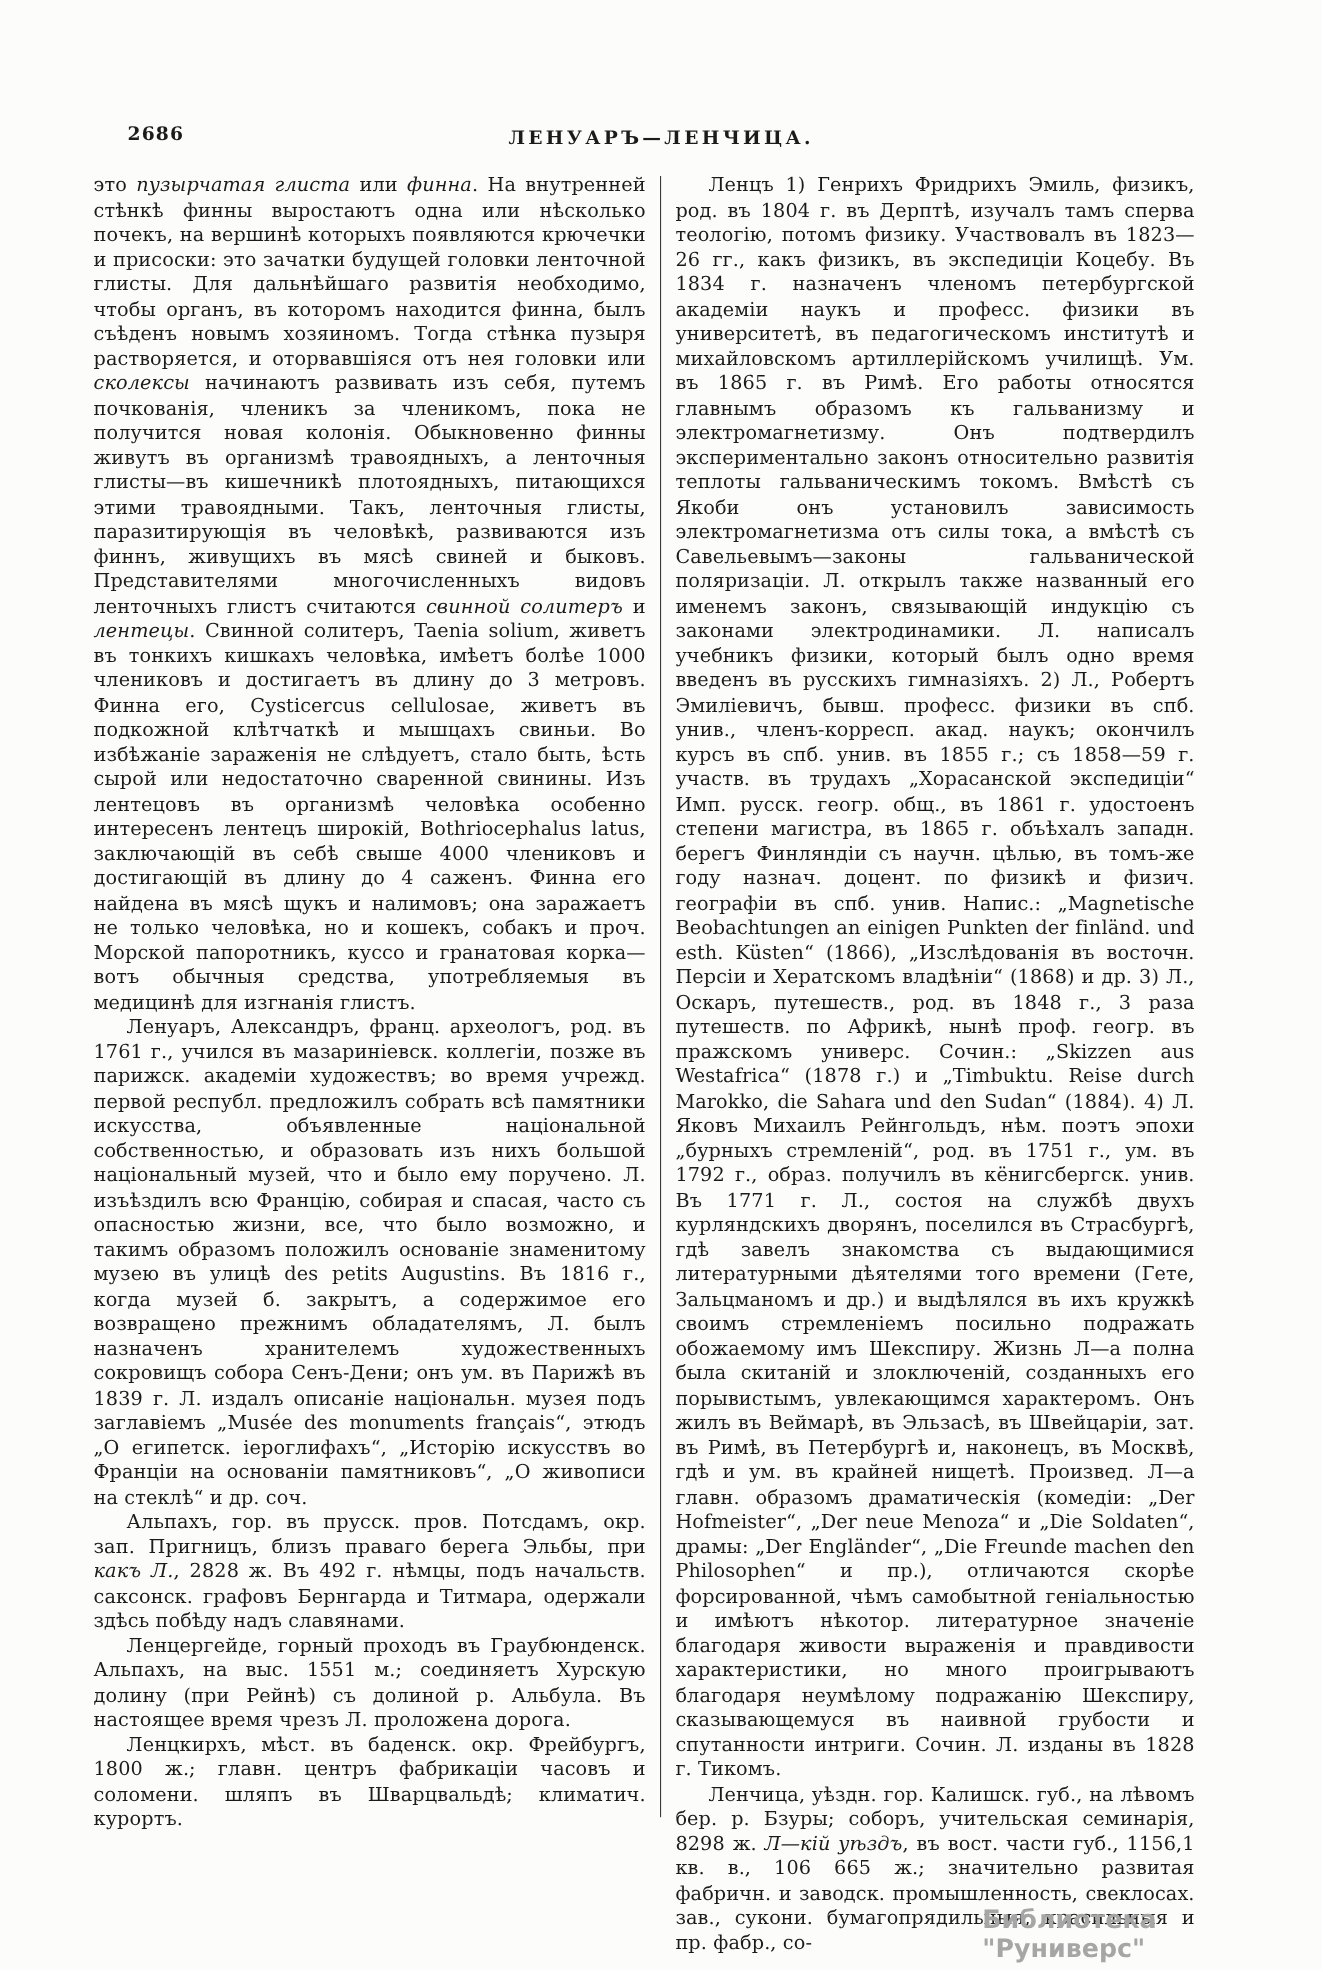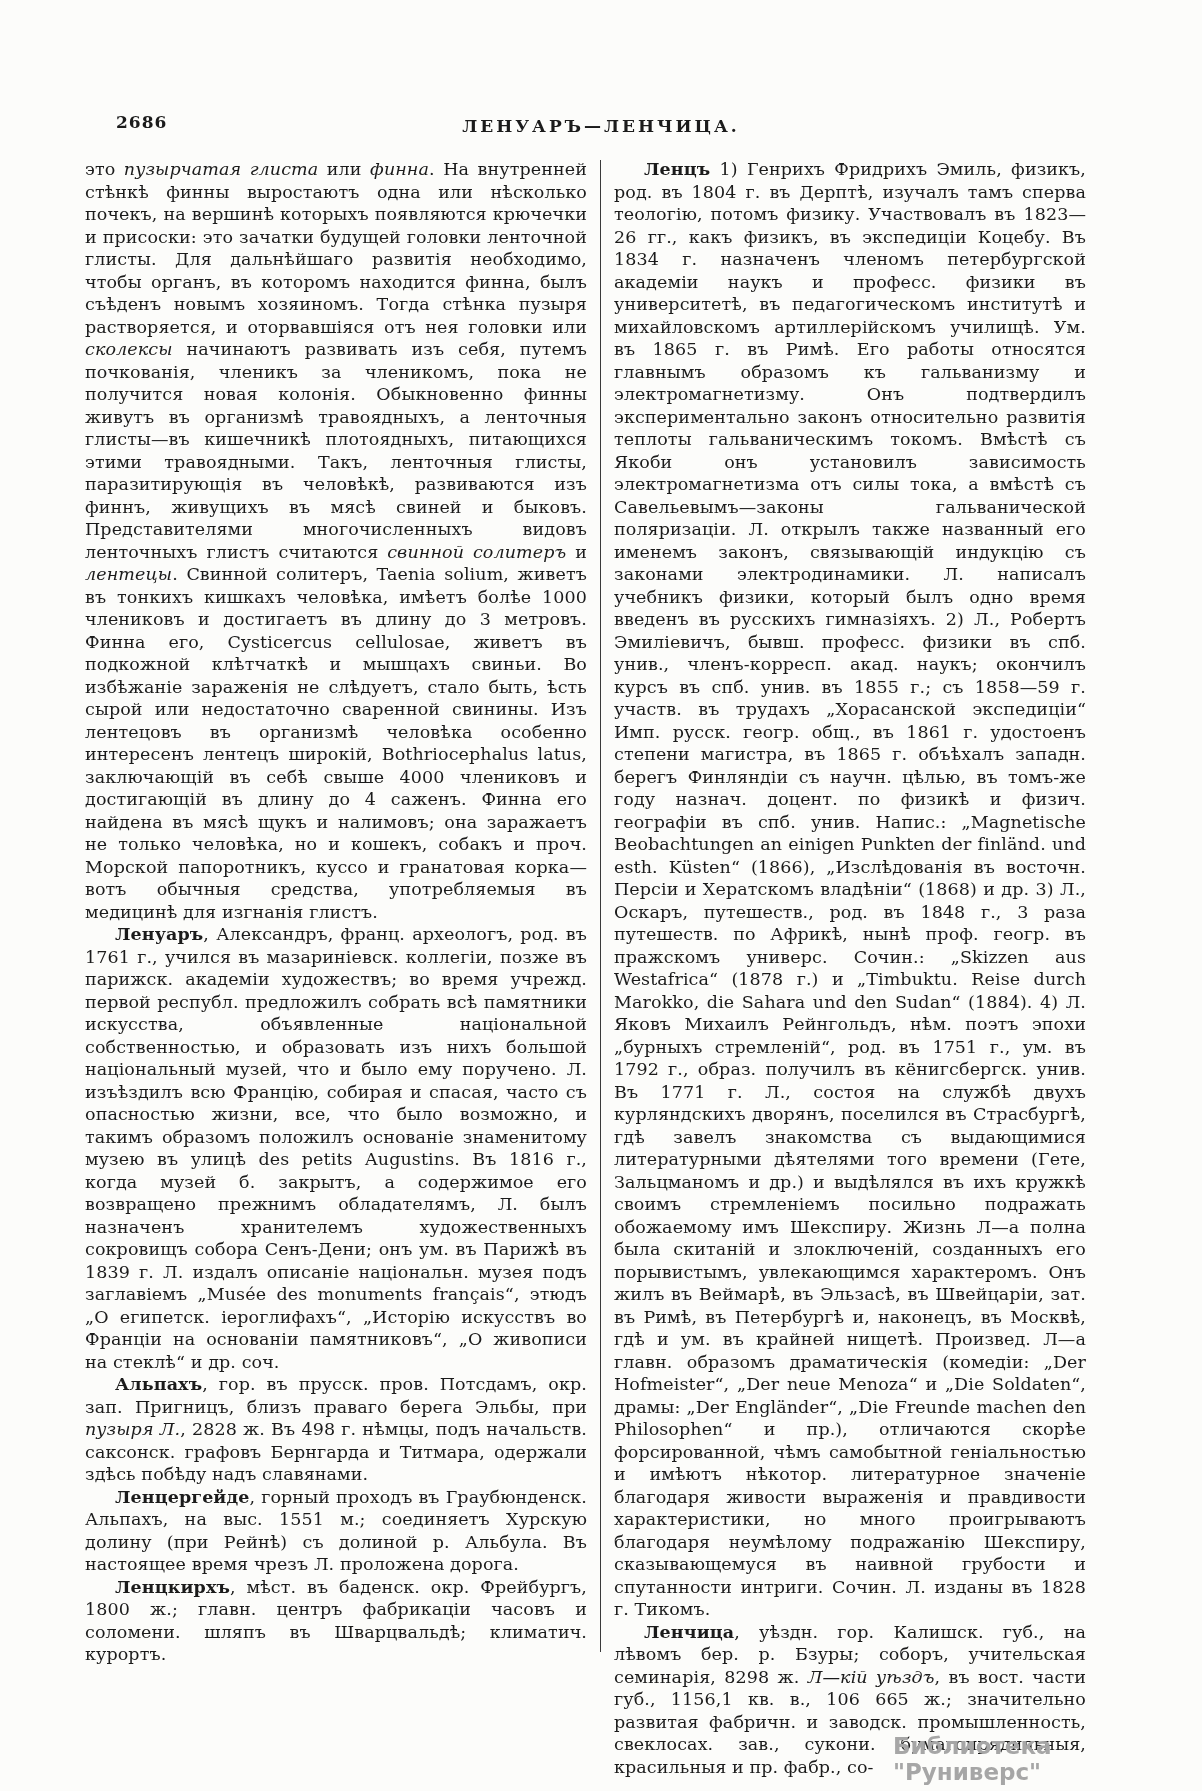--- a/index.html
+++ b/index.html
@@ -28,40 +28,40 @@
   }
   .col-left  { left:85px;  width:502px; }
   .col-right { left:614px; width:472px; }
   .column-divider {
     position:absolute; left:600px; top:160px;
     width:1px; height:1492px;
     background:#3a3a3a;
   }
   p.para { margin:0; padding:0; }
   p.para.indent { text-indent:30px; }
-  .bold   { font-weight:bold; }
+  .bold   { font-weight:normal; }
   .italic { font-style:italic; }
   .normal { }
   .watermark {
     position:absolute; left:893px; top:1733px;
     font-family:"DejaVu Sans", sans-serif;
     font-size:23px; font-weight:bold;
     color:#a6a6a6;
   }
 </style>
 </head>
 <body>
 
 <div class="page-number">2686</div>
 <div class="running-head">ЛЕНУАРЪ—ЛЕНЧИЦА.</div>
 
 <div class="column col-left">
     <p class="para"><span class="normal">это </span><span class="italic">пузырчатая глиста</span><span class="normal"> или </span><span class="italic">финна</span><span class="normal">. На внутренней стѣнкѣ финны выростаютъ одна или нѣсколько почекъ, на вершинѣ которыхъ появляются крючечки и присоски: это зачатки будущей головки ленточной глисты. Для дальнѣйшаго развитія необходимо, чтобы органъ, въ которомъ находится финна, былъ съѣденъ новымъ хозяиномъ. Тогда стѣнка пузыря растворяется, и оторвавшіяся отъ нея головки или </span><span class="italic">сколексы</span><span class="normal"> начинаютъ развивать изъ себя, путемъ почкованія, членикъ за членикомъ, пока не получится новая колонія. Обыкновенно финны живутъ въ организмѣ травоядныхъ, а ленточныя глисты—въ кишечникѣ плотоядныхъ, питающихся этими травоядными. Такъ, ленточныя глисты, паразитирующія въ человѣкѣ, развиваются изъ финнъ, живущихъ въ мясѣ свиней и быковъ. Представителями многочисленныхъ видовъ ленточныхъ глистъ считаются </span><span class="italic">свинной солитеръ</span><span class="normal"> и </span><span class="italic">лентецы</span><span class="normal">. Свинной солитеръ, Taenia solium, живетъ въ тонкихъ кишкахъ человѣка, имѣетъ болѣе 1000 члениковъ и достигаетъ въ длину до 3 метровъ. Финна его, Cysticercus cellulosae, живетъ въ подкожной клѣтчаткѣ и мышцахъ свиньи. Во избѣжаніе зараженія не слѣдуетъ, стало быть, ѣсть сырой или недостаточно сваренной свинины. Изъ лентецовъ въ организмѣ человѣка особенно интересенъ лентецъ широкій, Bothriocephalus latus, заключающій въ себѣ свыше 4000 члениковъ и достигающій въ длину до 4 саженъ. Финна его найдена въ мясѣ щукъ и налимовъ; она заражаетъ не только человѣка, но и кошекъ, собакъ и проч. Морской папоротникъ, куссо и гранатовая корка—вотъ обычныя средства, употребляемыя въ медицинѣ для изгнанія глистъ.</span></p>
     <p class="para indent"><span class="bold">Ленуаръ</span><span class="normal">, Александръ, франц. археологъ, род. въ 1761 г., учился въ мазариніевск. коллегіи, позже въ парижск. академіи художествъ; во время учрежд. первой республ. предложилъ собрать всѣ памятники искусства, объявленные національной собственностью, и образовать изъ нихъ большой національный музей, что и было ему поручено. Л. изъѣздилъ всю Францію, собирая и спасая, часто съ опасностью жизни, все, что было возможно, и такимъ образомъ положилъ основаніе знаменитому музею въ улицѣ des petits Augustins. Въ 1816 г., когда музей б. закрытъ, а содержимое его возвращено прежнимъ обладателямъ, Л. былъ назначенъ хранителемъ художественныхъ сокровищъ собора Сенъ-Дени; онъ ум. въ Парижѣ въ 1839 г. Л. издалъ описаніе національн. музея подъ заглавіемъ „Musée des monuments français“, этюдъ „О египетск. іероглифахъ“, „Исторію искусствъ во Франціи на основаніи памятниковъ“, „О живописи на стеклѣ“ и др. соч.</span></p>
-    <p class="para indent"><span class="bold">Альпахъ</span><span class="normal">, гор. въ прусск. пров. Потсдамъ, окр. зап. Пригницъ, близъ праваго берега Эльбы, при </span><span class="italic">пузыря Л.</span><span class="normal">, 2828 ж. Въ 498 г. нѣмцы, подъ начальств. саксонск. графовъ Бернгарда и Титмара, одержали здѣсь побѣду надъ славянами.</span></p>
+    <p class="para indent"><span class="bold">Альпахъ</span><span class="normal">, гор. въ прусск. пров. Потсдамъ, окр. зап. Пригницъ, близъ праваго берега Эльбы, при </span><span class="italic">какъ Л.</span><span class="normal">, 2828 ж. Въ 492 г. нѣмцы, подъ начальств. саксонск. графовъ Бернгарда и Титмара, одержали здѣсь побѣду надъ славянами.</span></p>
     <p class="para indent"><span class="bold">Ленцергейде</span><span class="normal">, горный проходъ въ Граубюнденск. Альпахъ, на выс. 1551 м.; соединяетъ Хурскую долину (при Рейнѣ) съ долиной р. Альбула. Въ настоящее время чрезъ Л. проложена дорога.</span></p>
     <p class="para indent"><span class="bold">Ленцкирхъ</span><span class="normal">, мѣст. въ баденск. окр. Фрейбургъ, 1800 ж.; главн. центръ фабрикаціи часовъ и соломени. шляпъ въ Шварцвальдѣ; климатич. курортъ.</span></p>
   </div>
 <div class="column-divider"></div>
 <div class="column col-right">
     <p class="para indent"><span class="bold">Ленцъ</span><span class="normal"> 1) Генрихъ Фридрихъ Эмиль, физикъ, род. въ 1804 г. въ Дерптѣ, изучалъ тамъ сперва теологію, потомъ физику. Участвовалъ въ 1823—26 гг., какъ физикъ, въ экспедиціи Коцебу. Въ 1834 г. назначенъ членомъ петербургской академіи наукъ и професс. физики въ университетѣ, въ педагогическомъ институтѣ и михайловскомъ артиллерійскомъ училищѣ. Ум. въ 1865 г. въ Римѣ. Его работы относятся главнымъ образомъ къ гальванизму и электромагнетизму. Онъ подтвердилъ экспериментально законъ относительно развитія теплоты гальваническимъ токомъ. Вмѣстѣ съ Якоби онъ установилъ зависимость электромагнетизма отъ силы тока, а вмѣстѣ съ Савельевымъ—законы гальванической поляризаціи. Л. открылъ также названный его именемъ законъ, связывающій индукцію съ законами электродинамики. Л. написалъ учебникъ физики, который былъ одно время введенъ въ русскихъ гимназіяхъ. 2) Л., Робертъ Эмиліевичъ, бывш. професс. физики въ спб. унив., членъ-корресп. акад. наукъ; окончилъ курсъ въ спб. унив. въ 1855 г.; съ 1858—59 г. участв. въ трудахъ „Хорасанской экспедиціи“ Имп. русск. геогр. общ., въ 1861 г. удостоенъ степени магистра, въ 1865 г. объѣхалъ западн. берегъ Финляндіи съ научн. цѣлью, въ томъ-же году назнач. доцент. по физикѣ и физич. географіи въ спб. унив. Напис.: „Magnetische Beobachtungen an einigen Punkten der finländ. und esth. Küsten“ (1866), „Изслѣдованія въ восточн. Персіи и Хератскомъ владѣніи“ (1868) и др. 3) Л., Оскаръ, путешеств., род. въ 1848 г., 3 раза путешеств. по Африкѣ, нынѣ проф. геогр. въ пражскомъ универс. Сочин.: „Skizzen aus Westafrica“ (1878 г.) и „Timbuktu. Reise durch Marokko, die Sahara und den Sudan“ (1884). 4) Л. Яковъ Михаилъ Рейнгольдъ, нѣм. поэтъ эпохи „бурныхъ стремленій“, род. въ 1751 г., ум. въ 1792 г., образ. получилъ въ кёнигсбергск. унив. Въ 1771 г. Л., состоя на службѣ двухъ курляндскихъ дворянъ, поселился въ Страсбургѣ, гдѣ завелъ знакомства съ выдающимися литературными дѣятелями того времени (Гете, Зальцманомъ и др.) и выдѣлялся въ ихъ кружкѣ своимъ стремленіемъ посильно подражать обожаемому имъ Шекспиру. Жизнь Л—а полна была скитаній и злоключеній, созданныхъ его порывистымъ, увлекающимся характеромъ. Онъ жилъ въ Веймарѣ, въ Эльзасѣ, въ Швейцаріи, зат. въ Римѣ, въ Петербургѣ и, наконецъ, въ Москвѣ, гдѣ и ум. въ крайней нищетѣ. Произвед. Л—а главн. образомъ драматическія (комедіи: „Der Hofmeister“, „Der neue Menoza“ и „Die Soldaten“, драмы: „Der Engländer“, „Die Freunde machen den Philosophen“ и пр.), отличаются скорѣе форсированной, чѣмъ самобытной геніальностью и имѣютъ нѣкотор. литературное значеніе благодаря живости выраженія и правдивости характеристики, но много проигрываютъ благодаря неумѣлому подражанію Шекспиру, сказывающемуся въ наивной грубости и спутанности интриги. Сочин. Л. изданы въ 1828 г. Тикомъ.</span></p>
     <p class="para indent"><span class="bold">Ленчица</span><span class="normal">, уѣздн. гор. Калишск. губ., на лѣвомъ бер. р. Бзуры; соборъ, учительская семинарія, 8298 ж. </span><span class="italic">Л—кій уѣздъ</span><span class="normal">, въ вост. части губ., 1156,1 кв. в., 106 665 ж.; значительно развитая фабричн. и заводск. промышленность, свеклосах. зав., сукони. бумагопрядильныя, красильныя и пр. фабр., со-</span></p>
   </div>
 
 <div class="watermark">Библиотека "Руниверс"</div>

